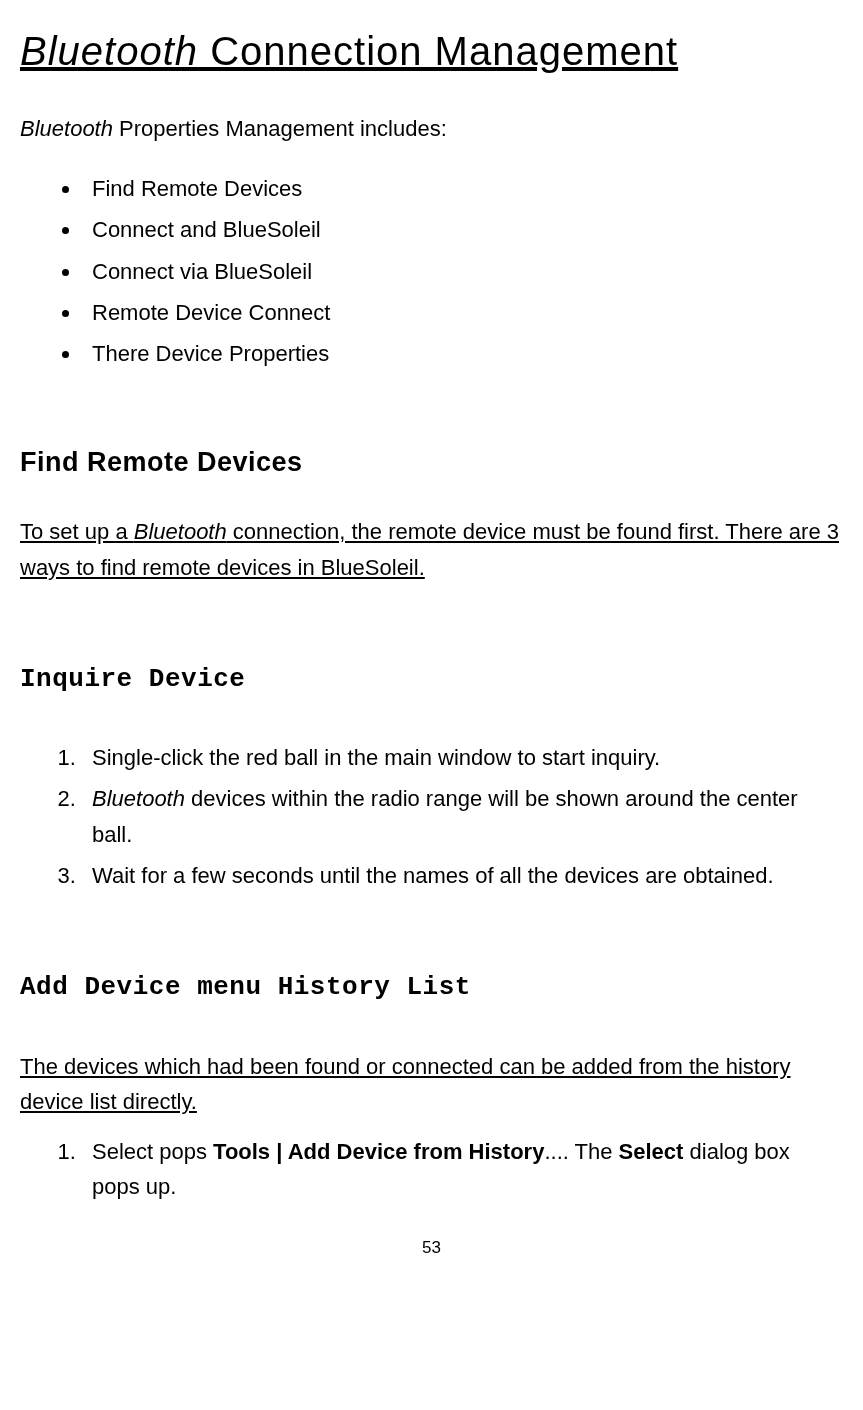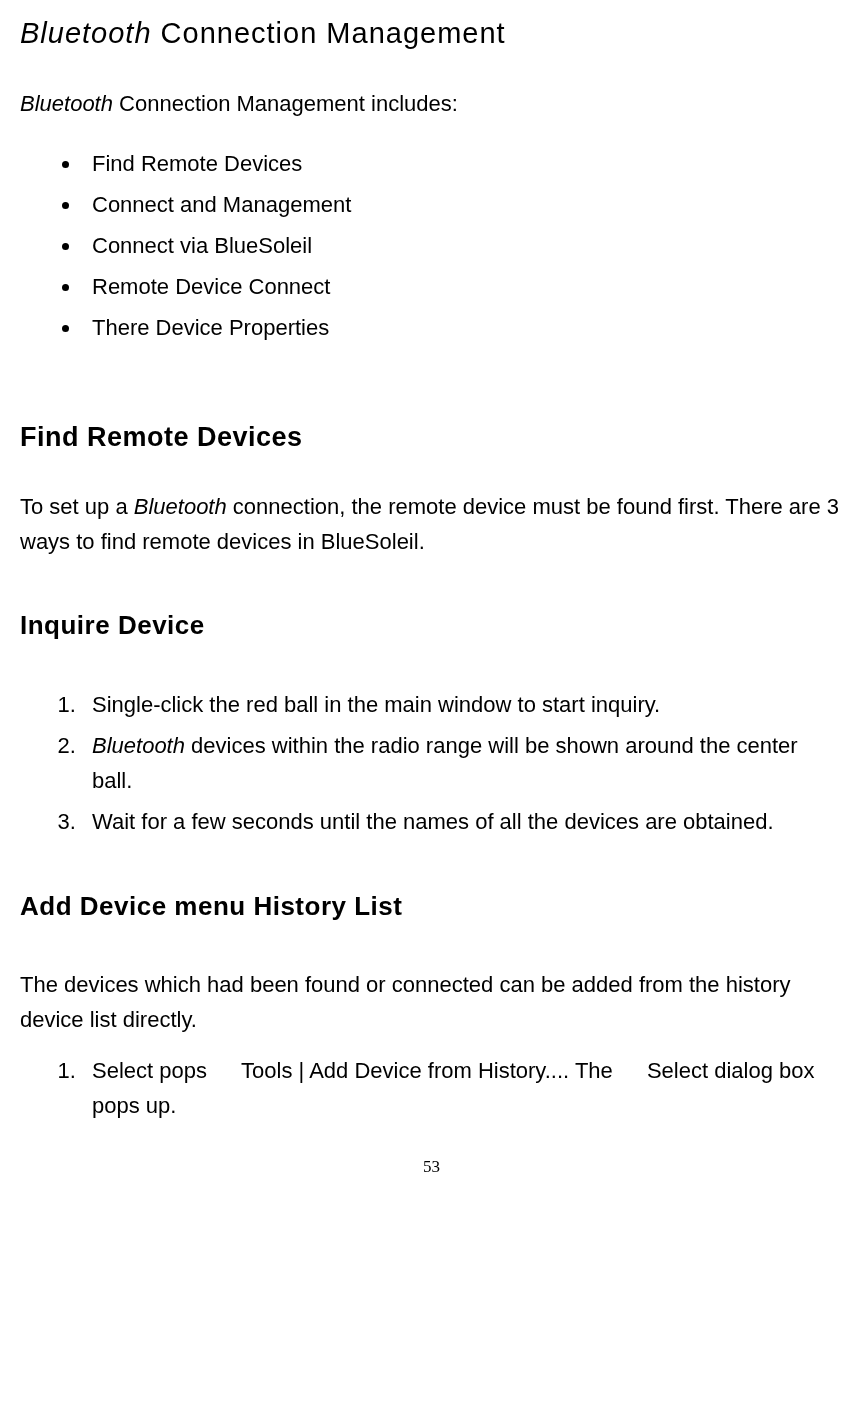--- a/index.html
+++ b/index.html
@@ -7,26 +7,27 @@
       width: 863px;
       margin: 0;
       padding: 0 20px;
       box-sizing: border-box;
       color: #000;
       font-size: 22px;
       line-height: 1.6;
     }
     .title {
       font-family: Verdana, Geneva, sans-serif;
-      font-size: 29px;
+      font-size: 40px;
       font-weight: normal;
       letter-spacing: 1px;
-      margin-top: 12px;
+      margin-top: 21px;
       margin-bottom: 30px;
       line-height: 1.5;
+      text-decoration: underline;
     }
     .title .italic {
       font-style: italic;
     }
     .intro {
       margin-bottom: 25px;
     }
     .intro .italic {
       font-style: italic;
     }
@@ -40,70 +41,70 @@
       margin-bottom: 6px;
     }
     .h2 {
       font-family: Verdana, Geneva, sans-serif;
       font-size: 27px;
       font-weight: bold;
       letter-spacing: 0.5px;
       margin-bottom: 30px;
     }
     .h3 {
-      font-family: Liberation Sans, sans-serif;
+      font-family: Liberation Mono, monospace;
       font-size: 26px;
       font-weight: bold;
       letter-spacing: 0.5px;
-      margin-top: 46px;
+      margin-top: 74px;
       margin-bottom: 40px;
     }
     .para {
       margin-bottom: 15px;
+      text-decoration: underline;
     }
     .para .italic {
       font-style: italic;
     }
     .num-list {
       list-style-type: decimal;
       padding-left: 62px;
       margin: 0 0 20px 0;
     }
     .num-list li {
       padding-left: 10px;
       margin-bottom: 6px;
     }
     .num-list .italic {
       font-style: italic;
     }
     .num-list .bold {
-      font-weight: normal;
-      margin-left: 28px;
+      font-weight: bold;
     }
     .page-num {
       text-align: center;
-      font-family: Liberation Serif, serif;
+      font-family: Liberation Sans, sans-serif;
       font-size: 17px;
       margin-top: 30px;
     }
   </style>
 </head>
 <body>
 
 <div class="title">
   <span class="italic">Bluetooth</span><span> Connection Management</span>
 </div>
 
 <div class="intro">
-  <span class="italic">Bluetooth</span><span> Connection Management includes:</span>
+  <span class="italic">Bluetooth</span><span> Properties Management includes:</span>
 </div>
 
 <ul class="bullet-list">
   <li>Find Remote Devices</li>
-  <li>Connect and Management</li>
+  <li>Connect and BlueSoleil</li>
   <li>Connect via BlueSoleil</li>
   <li>Remote Device Connect</li>
   <li>There Device Properties</li>
 </ul>
 
 <div class="h2">Find Remote Devices</div>
 
 <div class="para">
   <span>To set up a </span><span class="italic">Bluetooth</span><span> connection, the remote device must be found first. There are 3 ways to find remote devices in BlueSoleil.</span>
 </div>

